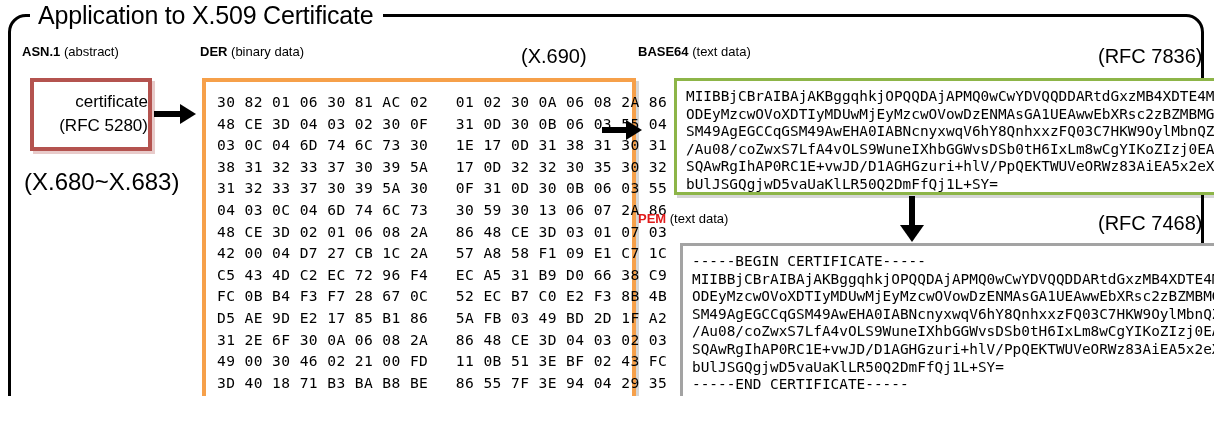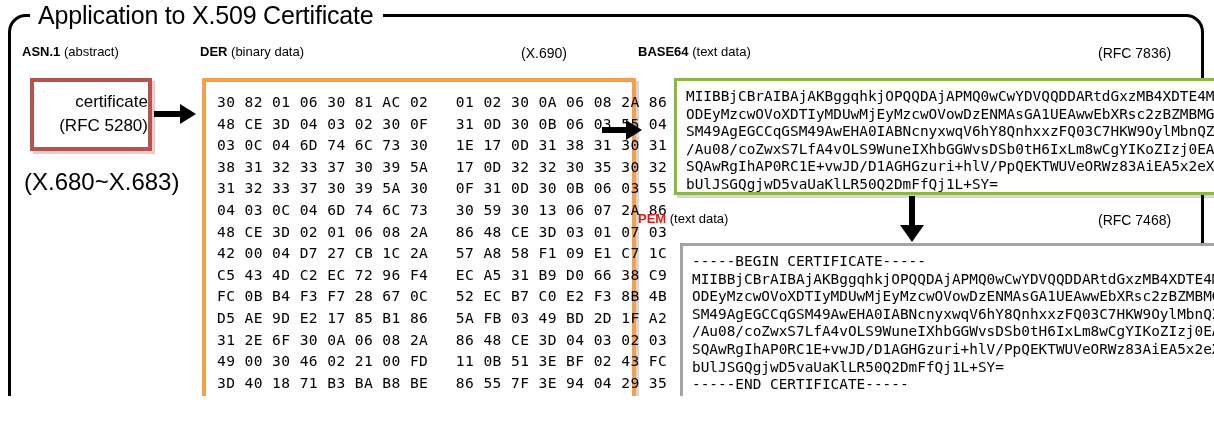--- a/index.html
+++ b/index.html
@@ -60,21 +60,21 @@
     white-space: nowrap;
   }
   .heading .strong {
     font-weight: bold;
   }
   .heading .light {
     font-weight: normal;
   }
   .ref {
     position: absolute;
-    font-size: 14px;
+    font-size: 20px;
     white-space: nowrap;
   }
 
   
   .asn-box {
     position: absolute;
     left: 30px;
     top: 78px;
     width: 122px;
     height: 73px;

